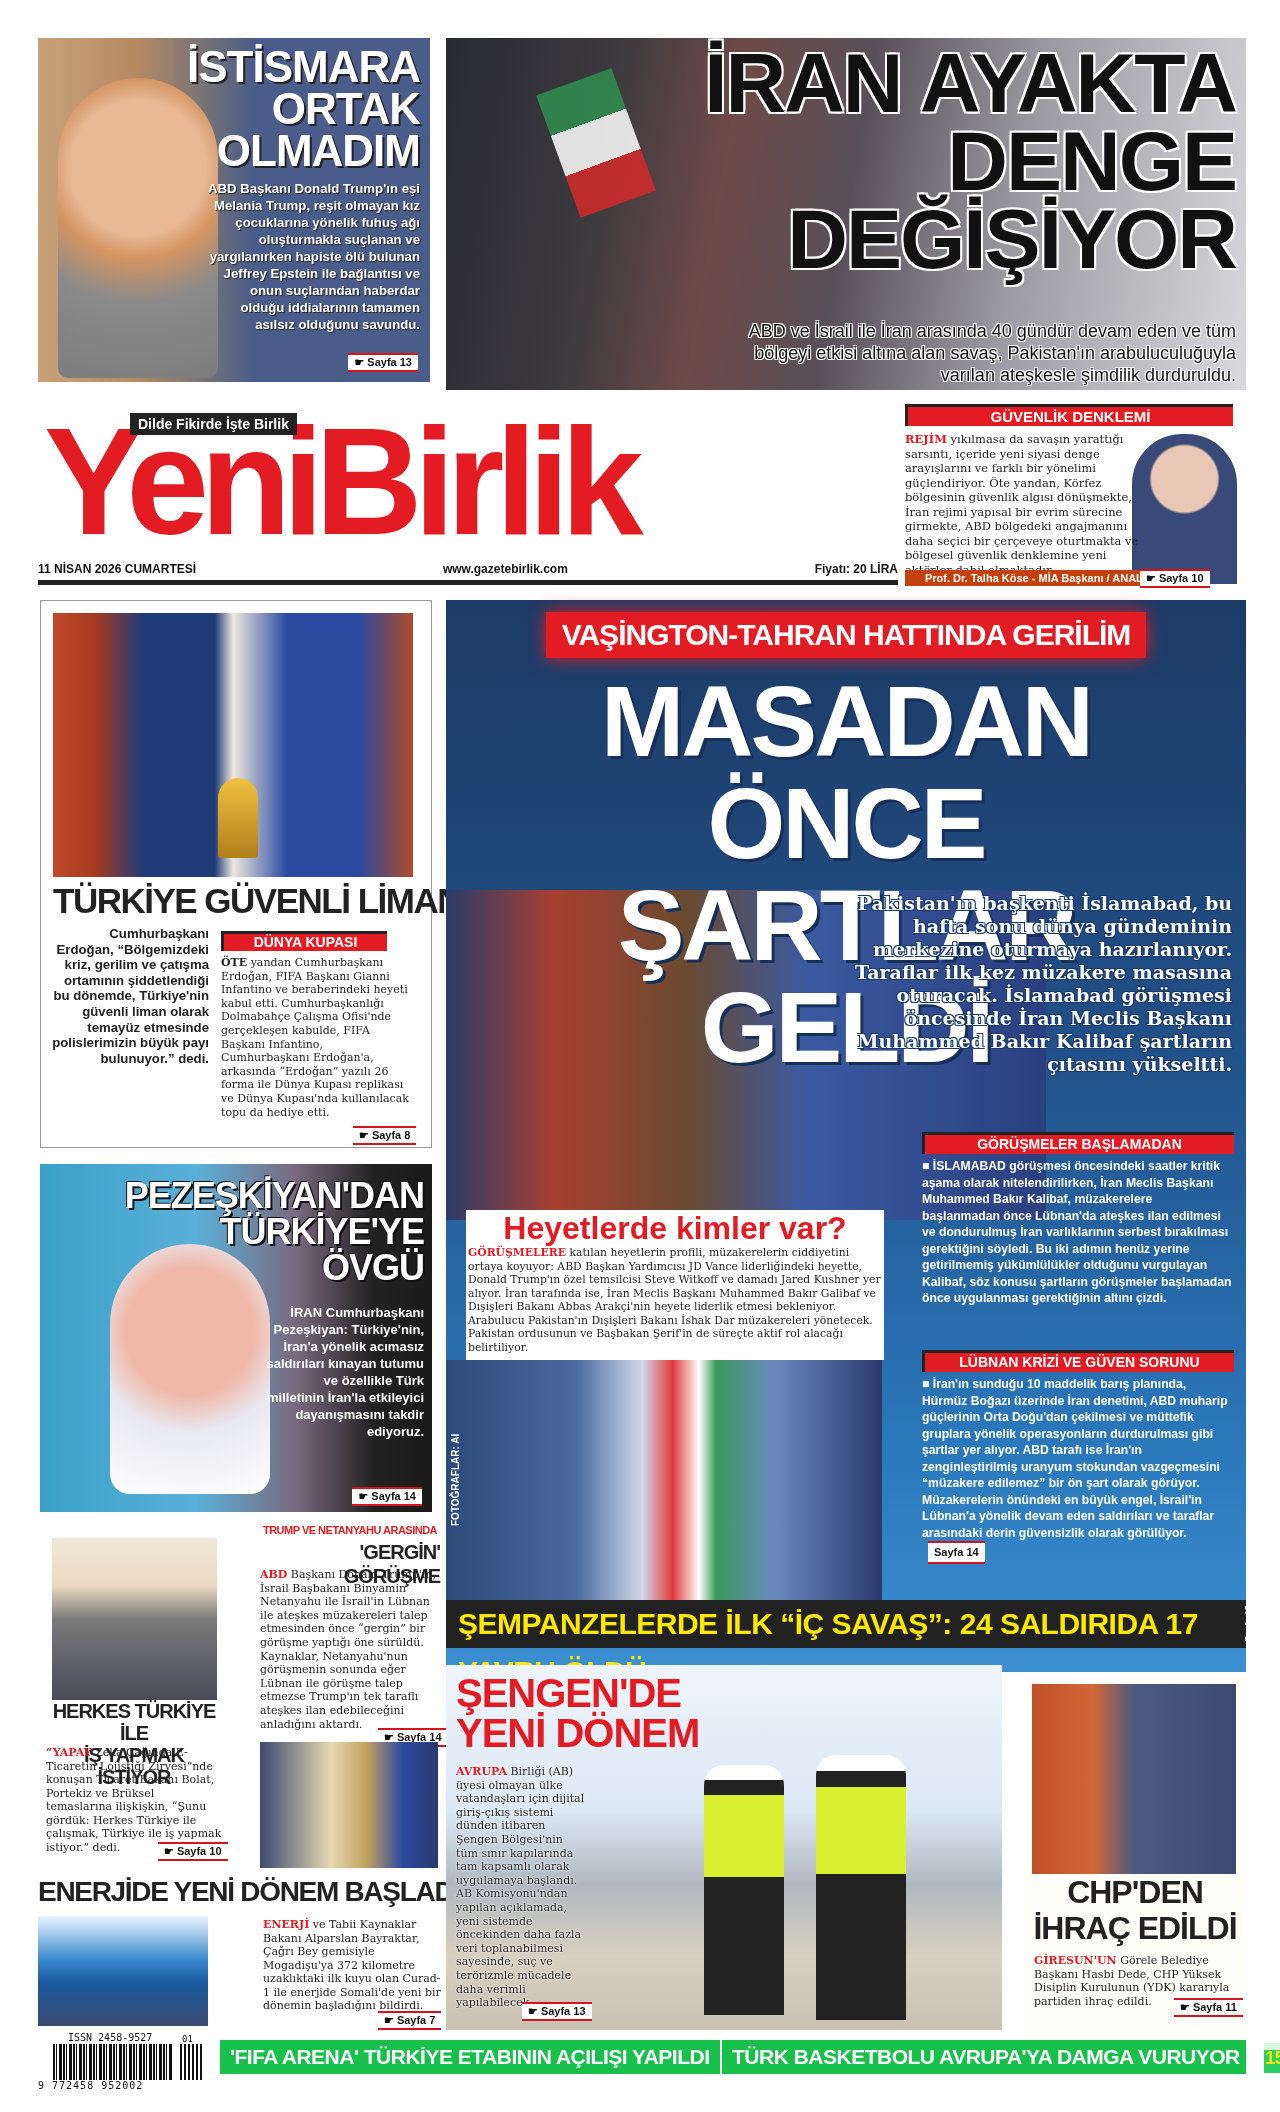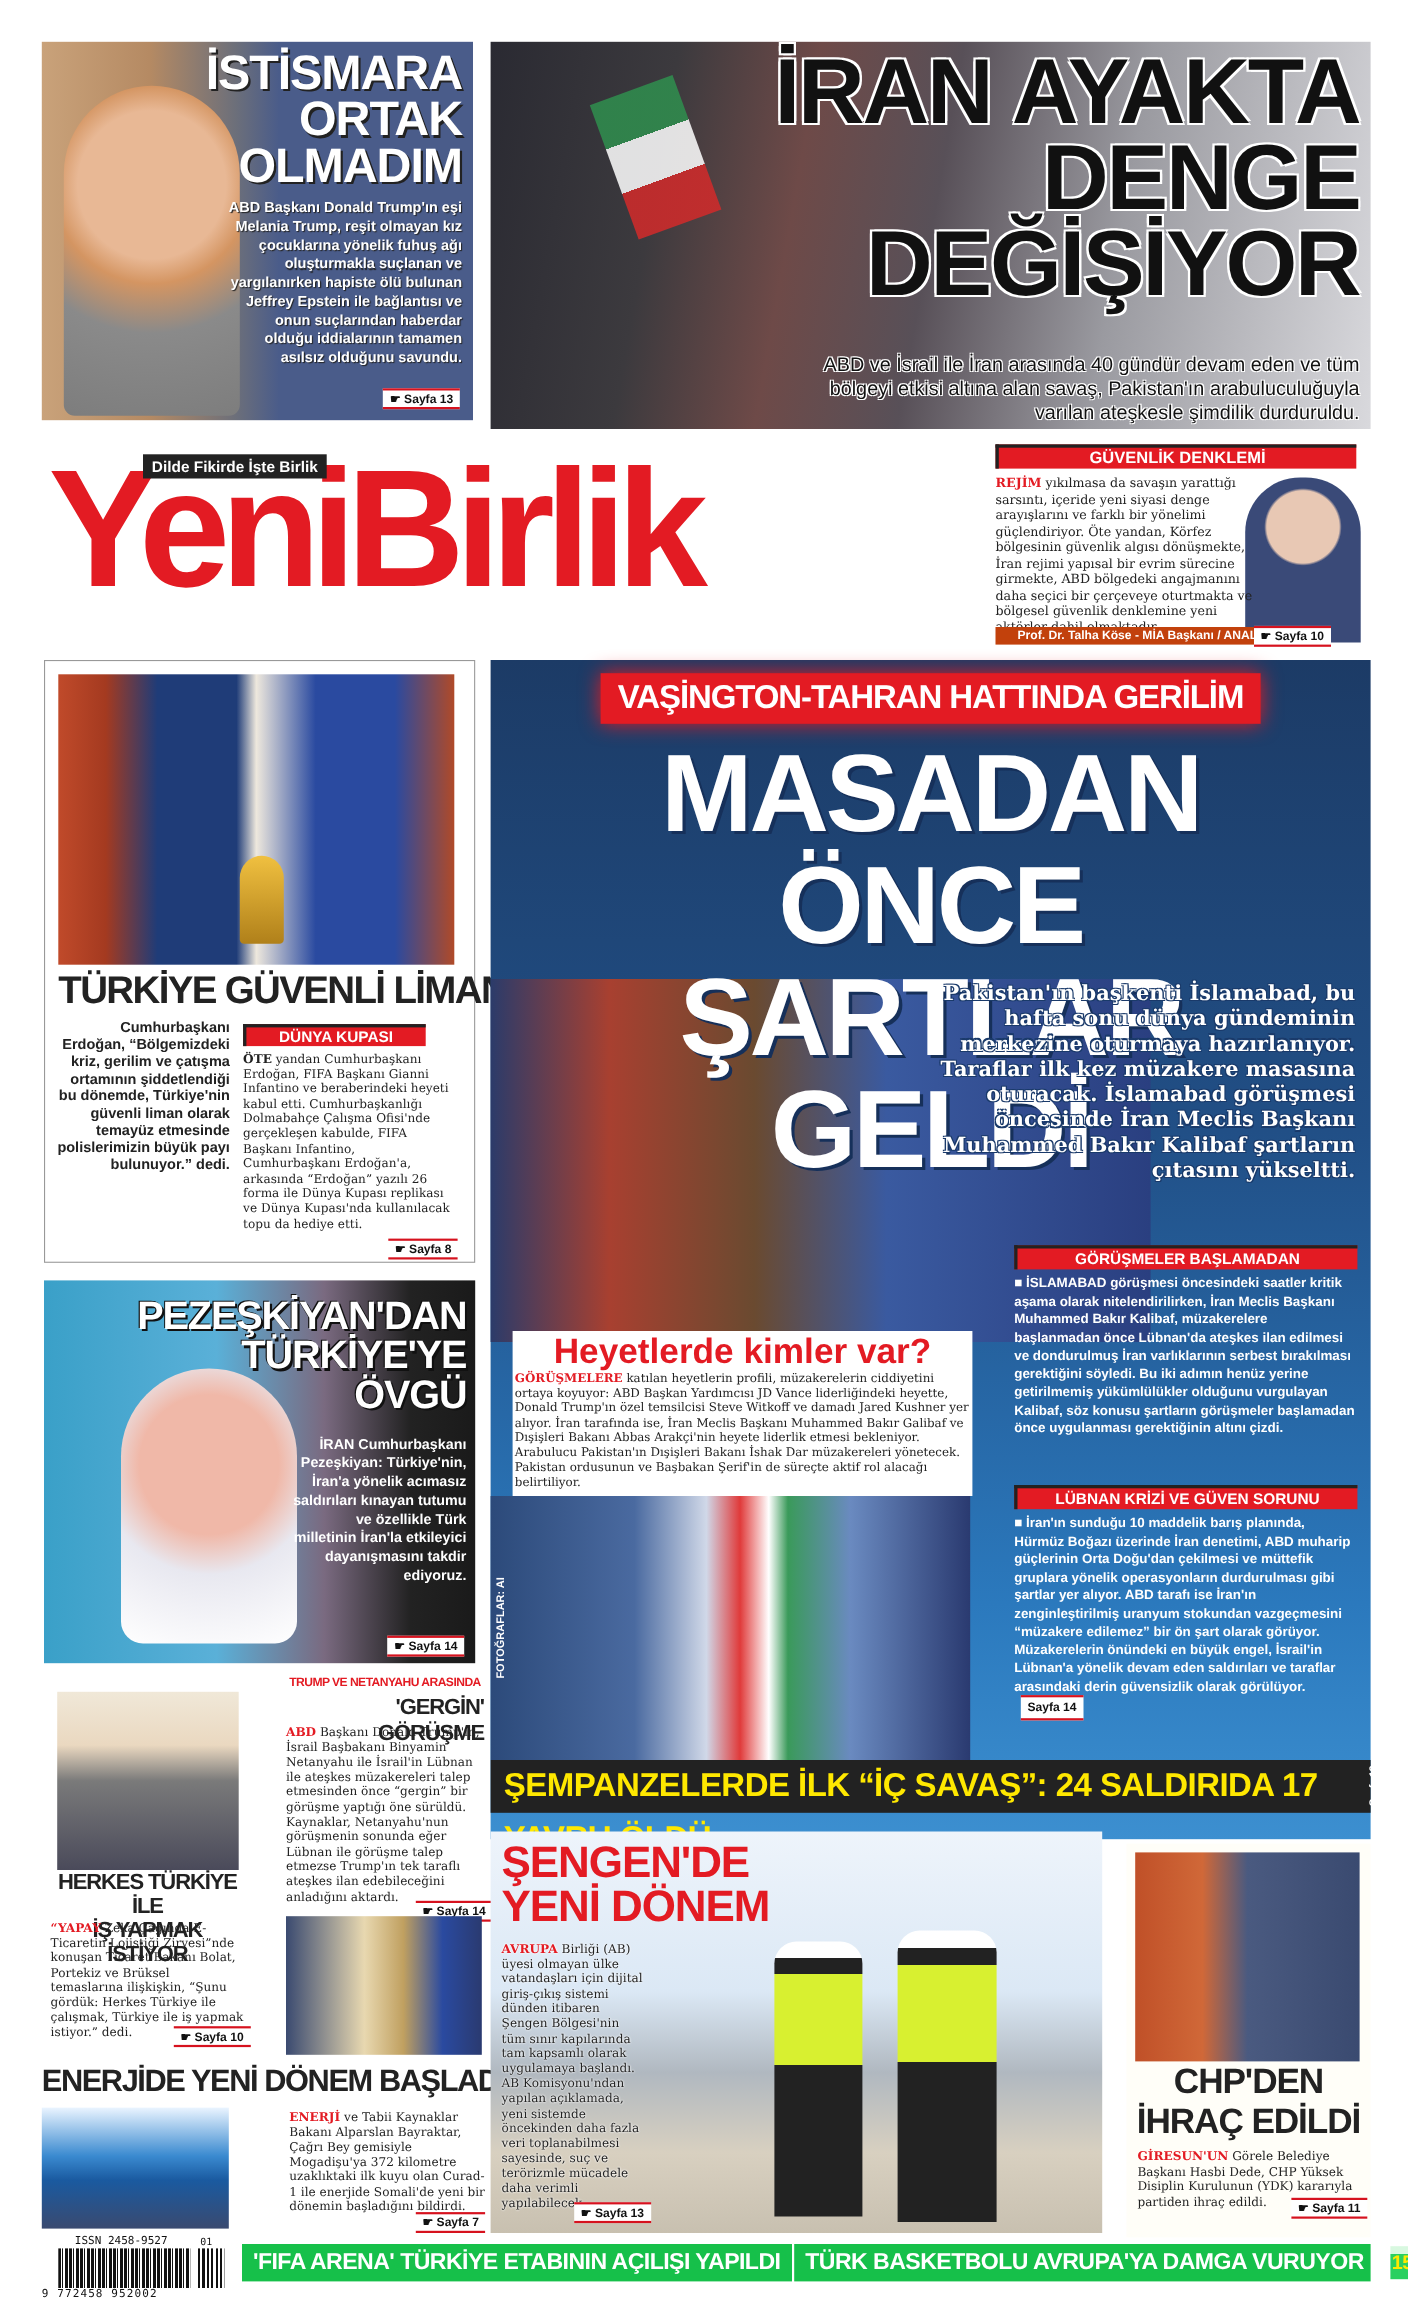--- a/index.html
+++ b/index.html
@@ -149,20 +149,25 @@
     <div>İRAN AYAKTA</div>
     <div>DENGE</div>
     <div>DEĞİŞİYOR</div>
   </div>
   <p class="abs body">ABD ve İsrail ile İran arasında 40 gündür devam eden ve tüm bölgeyi etkisi altına alan savaş, Pakistan'ın arabuluculuğuyla varılan ateşkesle şimdilik durduruldu.</p>
 </div>
 
 <div id="masthead" class="abs">
   <div id="logo" class="abs">YeniBirlik</div>
   <div id="motto" class="abs">Dilde Fikirde İşte Birlik</div>
+  <div id="dateline" class="abs">
+    <span>11 NİSAN 2026 CUMARTESİ</span>
+    <span>www.gazetebirlik.com</span>
+    <span>Fiyatı: 20 LİRA</span>
+  </div>
 </div>
 
 <div id="guvenlik" class="abs">
   <div class="red-label hdr">GÜVENLİK DENKLEMİ</div>
   <div class="abs portrait"></div>
   <p class="abs body serif"><span class="kicker">REJİM</span><span> yıkılmasa da savaşın yarattığı sarsıntı, içeride yeni siyasi denge arayışlarını ve farklı bir yönelimi güçlendiriyor. Öte yandan, Körfez bölgesinin güvenlik algısı dönüşmekte, İran rejimi yapısal bir evrim sürecine girmekte, ABD bölgedeki angajmanını daha seçici bir çerçeveye oturtmakta ve bölgesel güvenlik denklemine yeni aktörler dahil olmaktadır.</span></p>
   <div class="abs byline">Prof. Dr. Talha Köse - MİA Başkanı / ANALİZ</div>
   <span class="sayfa"><span class="hand">☛</span><span>Sayfa 10</span></span>
 </div>
 

